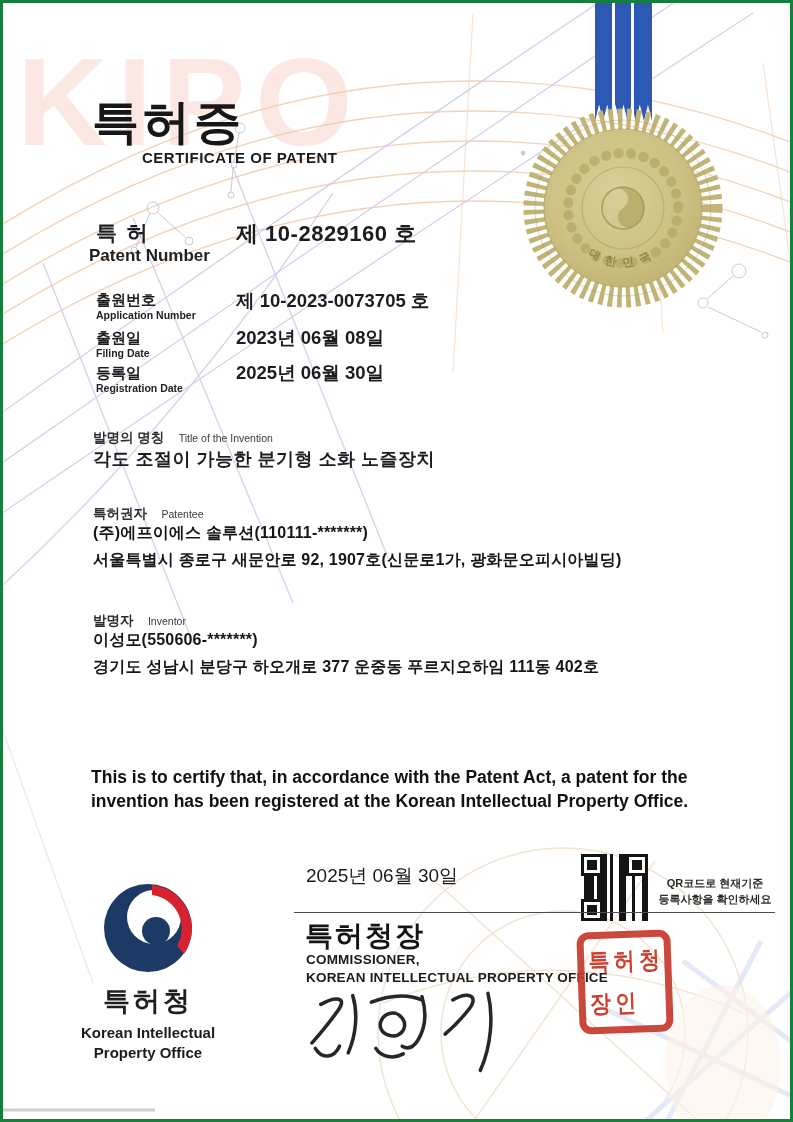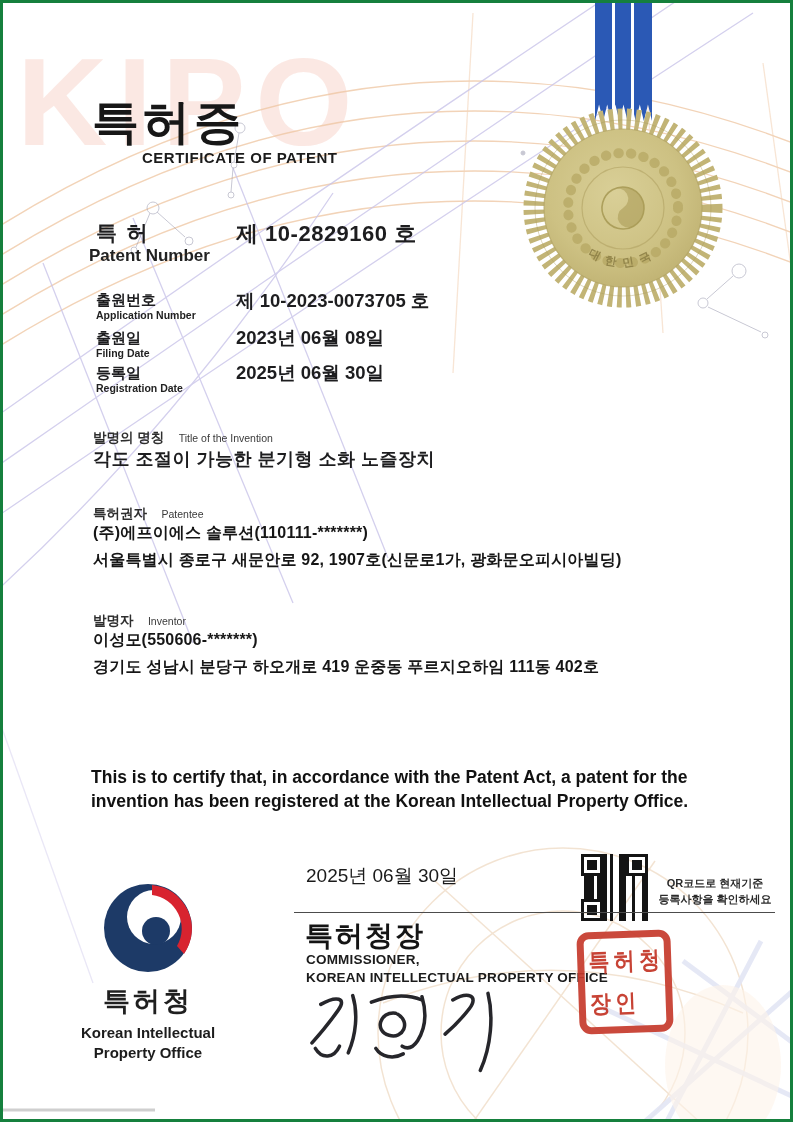--- a/index.html
+++ b/index.html
@@ -178,21 +178,21 @@
     <span class="sec-en">Patentee</span>
   </div>
   <div class="abs body-line" style="left:90px;top:520px">(주)에프이에스 솔루션(110111-*******)</div>
   <div class="abs body-line" style="left:90px;top:547px">서울특별시 종로구 새문안로 92, 1907호(신문로1가, 광화문오피시아빌딩)</div>
 
   <div class="abs" style="left:90px;top:608px">
     <span class="sec-ko">발명자</span>
     <span class="sec-en">Inventor</span>
   </div>
   <div class="abs body-line" style="left:90px;top:627px">이성모(550606-*******)</div>
-  <div class="abs body-line" style="left:90px;top:654px">경기도 성남시 분당구 하오개로 419 운중동 푸르지오하임 111동 402호</div>
+  <div class="abs body-line" style="left:90px;top:654px">경기도 성남시 분당구 하오개로 377 운중동 푸르지오하임 111동 402호</div>
 
   <div class="abs stmt-en">This is to certify that, in accordance with the Patent Act, a patent for the invention has been registered at the Korean Intellectual Property Office.</div>
 
   <div class="abs issue-date">2025년 06월 30일</div>
 
   <div class="abs qr-wrap">
       <div id="qr">
         <span class="qm"></span>
         <span class="qm"></span>
         <span class="qm"></span>

